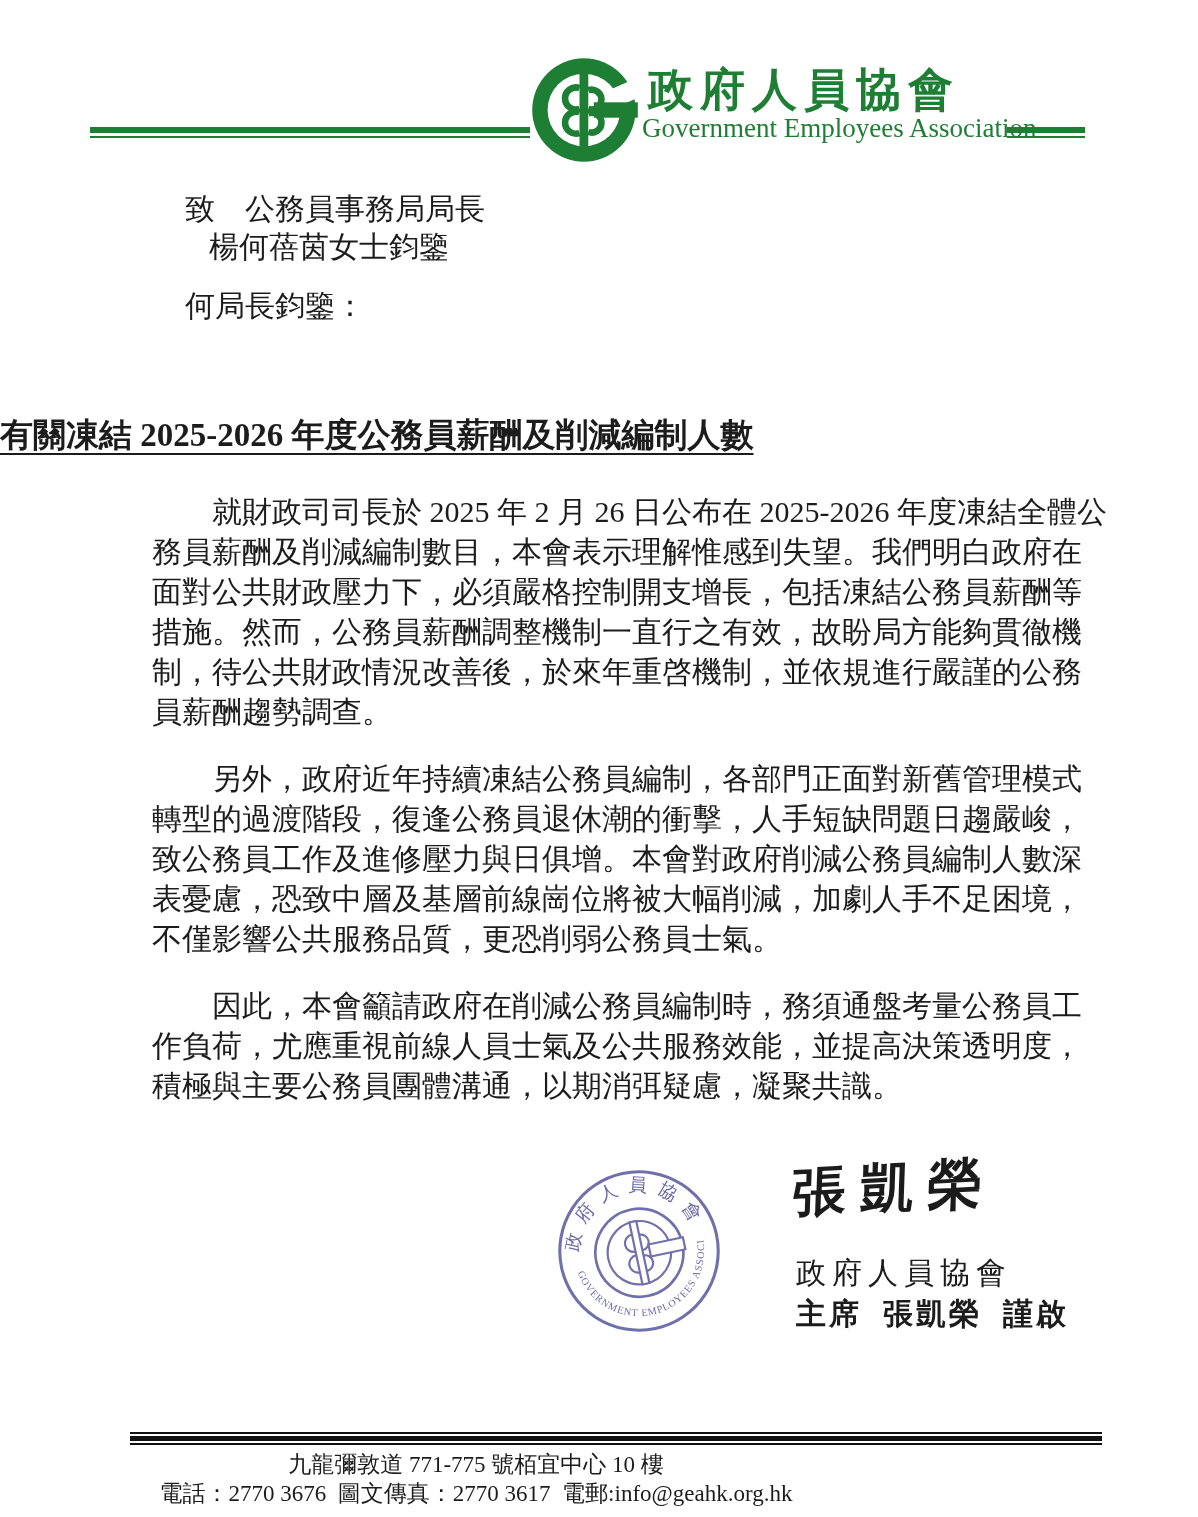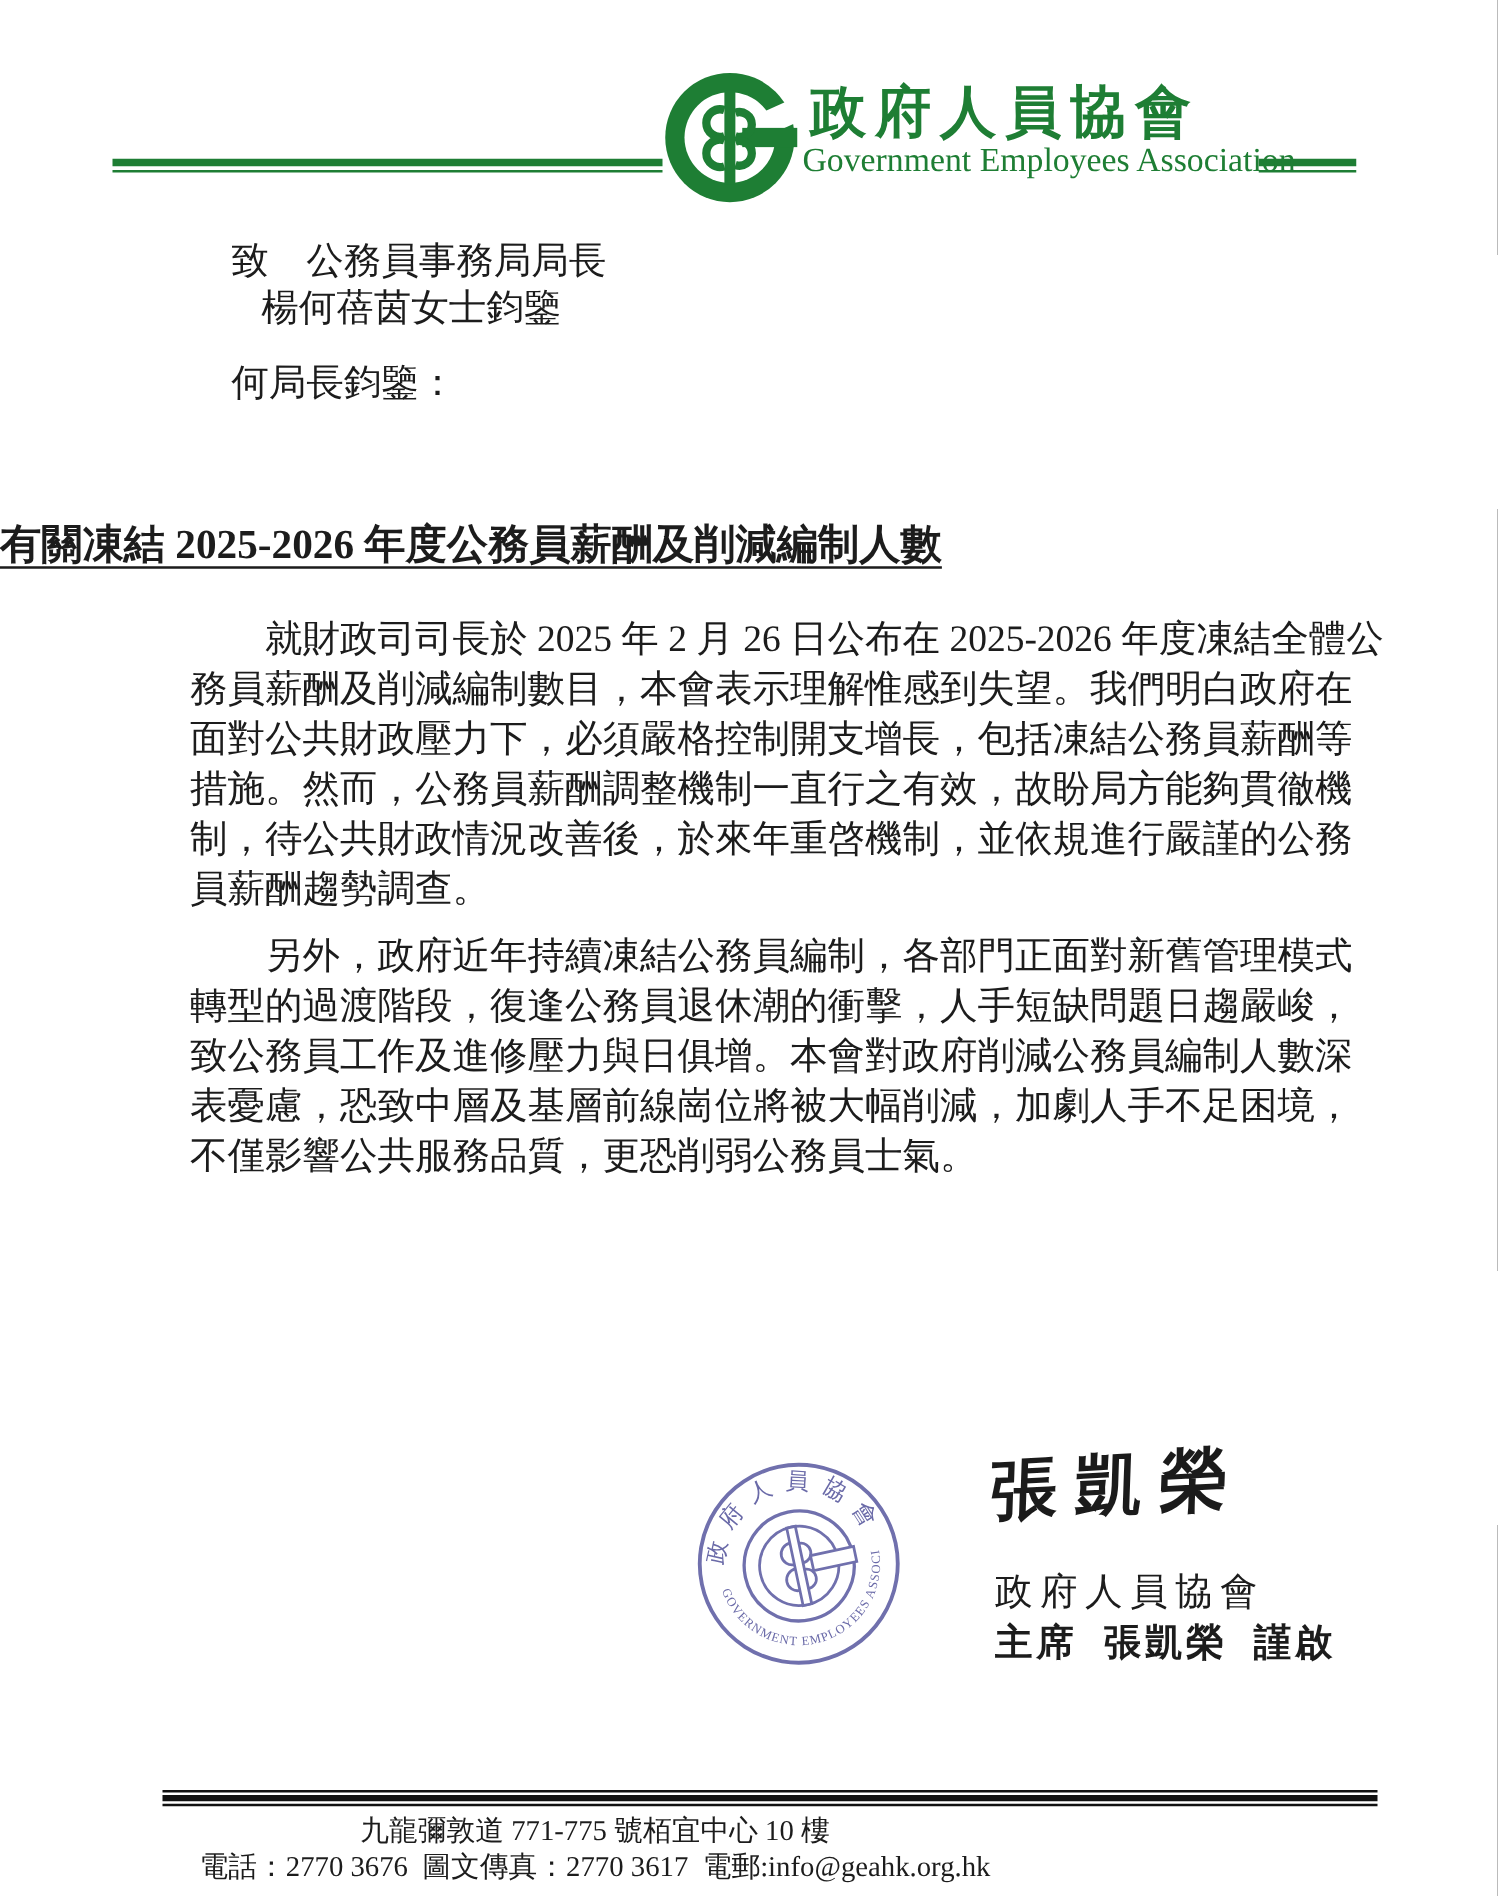--- a/index.html
+++ b/index.html
@@ -44,21 +44,21 @@
   .subject-wrap { position:absolute; left:0; top:413px; width:1028px; text-align:left; }
   .subject {
     font-size:33px; font-weight:bold;
     text-decoration:underline;
     text-underline-offset:7px;
     text-decoration-thickness:2px;
     white-space:nowrap;
   }
 
   .body-text { position:absolute; left:152px; top:492px; width:940px; font-size:30px; }
-  .body-text .para + .para { margin-top:13px; }
+  .body-text .para + .para { margin-top:27px; }
   .body-text .line { line-height:40px; white-space:pre; }
 
   
   .seal { position:absolute; left:551px; top:1160px; width:176px; height:182px; }
   .handwritten {
     position:absolute; left:792px; top:1152px;
     font-size:54px; font-weight:600; letter-spacing:14px;
     color:#1b1b1b; white-space:nowrap;
     transform:rotate(-3deg) skewX(-5deg);
   }
@@ -131,20 +131,25 @@
         <div class="line">制，待公共財政情況改善後，於來年重啓機制，並依規進行嚴謹的公務</div>
         <div class="line">員薪酬趨勢調查。</div>
       </div>
     <div class="para">
         <div class="line">　　另外，政府近年持續凍結公務員編制，各部門正面對新舊管理模式</div>
         <div class="line">轉型的過渡階段，復逢公務員退休潮的衝擊，人手短缺問題日趨嚴峻，</div>
         <div class="line">致公務員工作及進修壓力與日俱增。本會對政府削減公務員編制人數深</div>
         <div class="line">表憂慮，恐致中層及基層前線崗位將被大幅削減，加劇人手不足困境，</div>
         <div class="line">不僅影響公共服務品質，更恐削弱公務員士氣。</div>
       </div>
+    <div class="para">
+        <div class="line">　　因此，本會籲請政府在削減公務員編制時，務須通盤考量公務員工</div>
+        <div class="line">作負荷，尤應重視前線人員士氣及公共服務效能，並提高決策透明度，</div>
+        <div class="line">積極與主要公務員團體溝通，以期消弭疑慮，凝聚共識。</div>
+      </div>
   </div>
 
   <div class="seal">
     <svg viewBox="0 0 200 200" width="176" height="182">
       <g transform="rotate(-12 100 100)" stroke="#7070ad" fill="none">
         <circle cx="100" cy="100" r="90" stroke-width="3.5"></circle>
         <circle cx="100" cy="102" r="50" stroke-width="3"></circle>
         <circle cx="100" cy="102" r="36" stroke-width="2.5"></circle>
         <rect x="112" y="95" width="40" height="14" stroke-width="2.5" fill="#ffffff"></rect>
         <rect x="96" y="66" width="8" height="72" stroke-width="2.5" fill="#ffffff"></rect>

